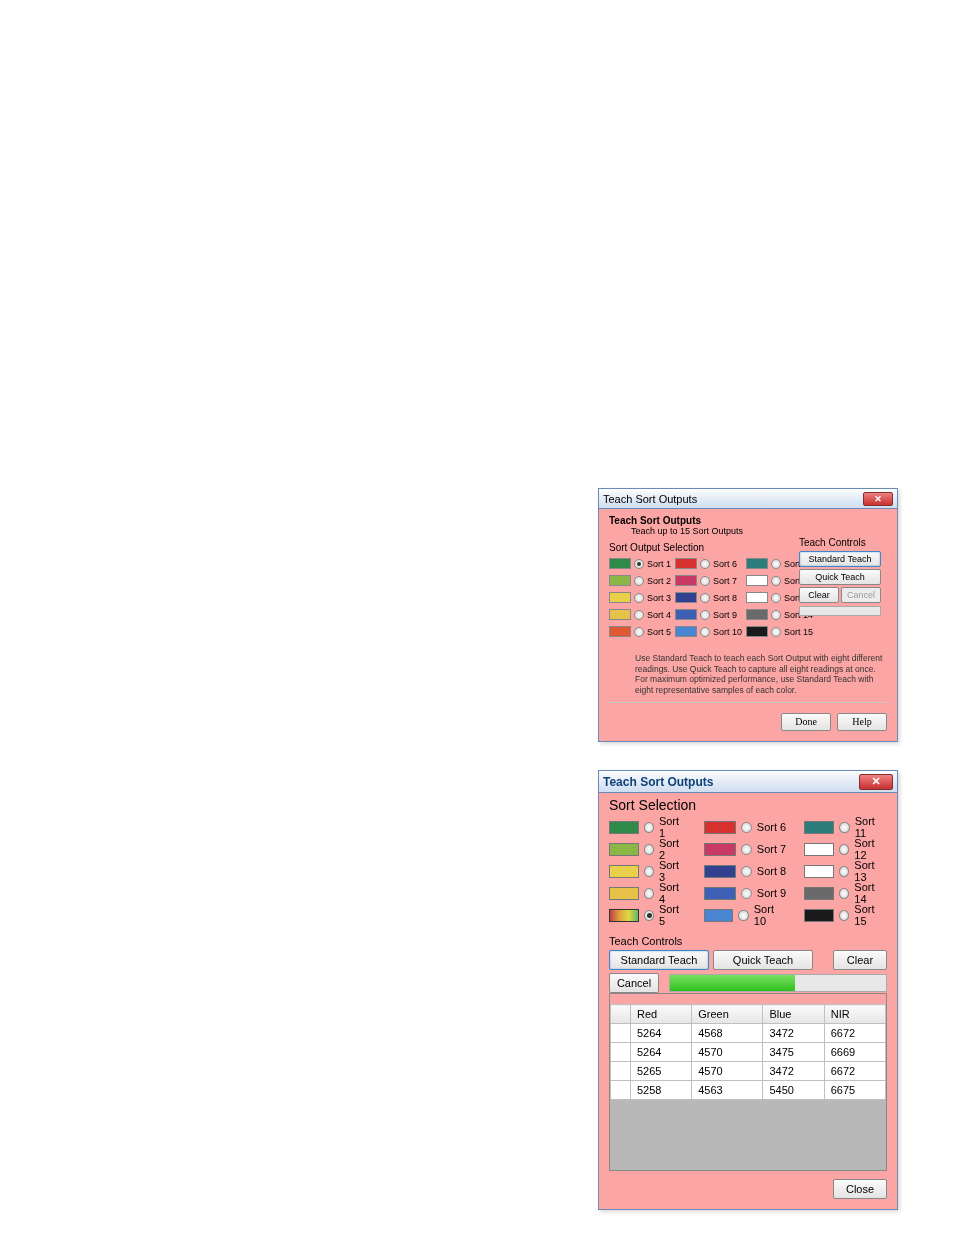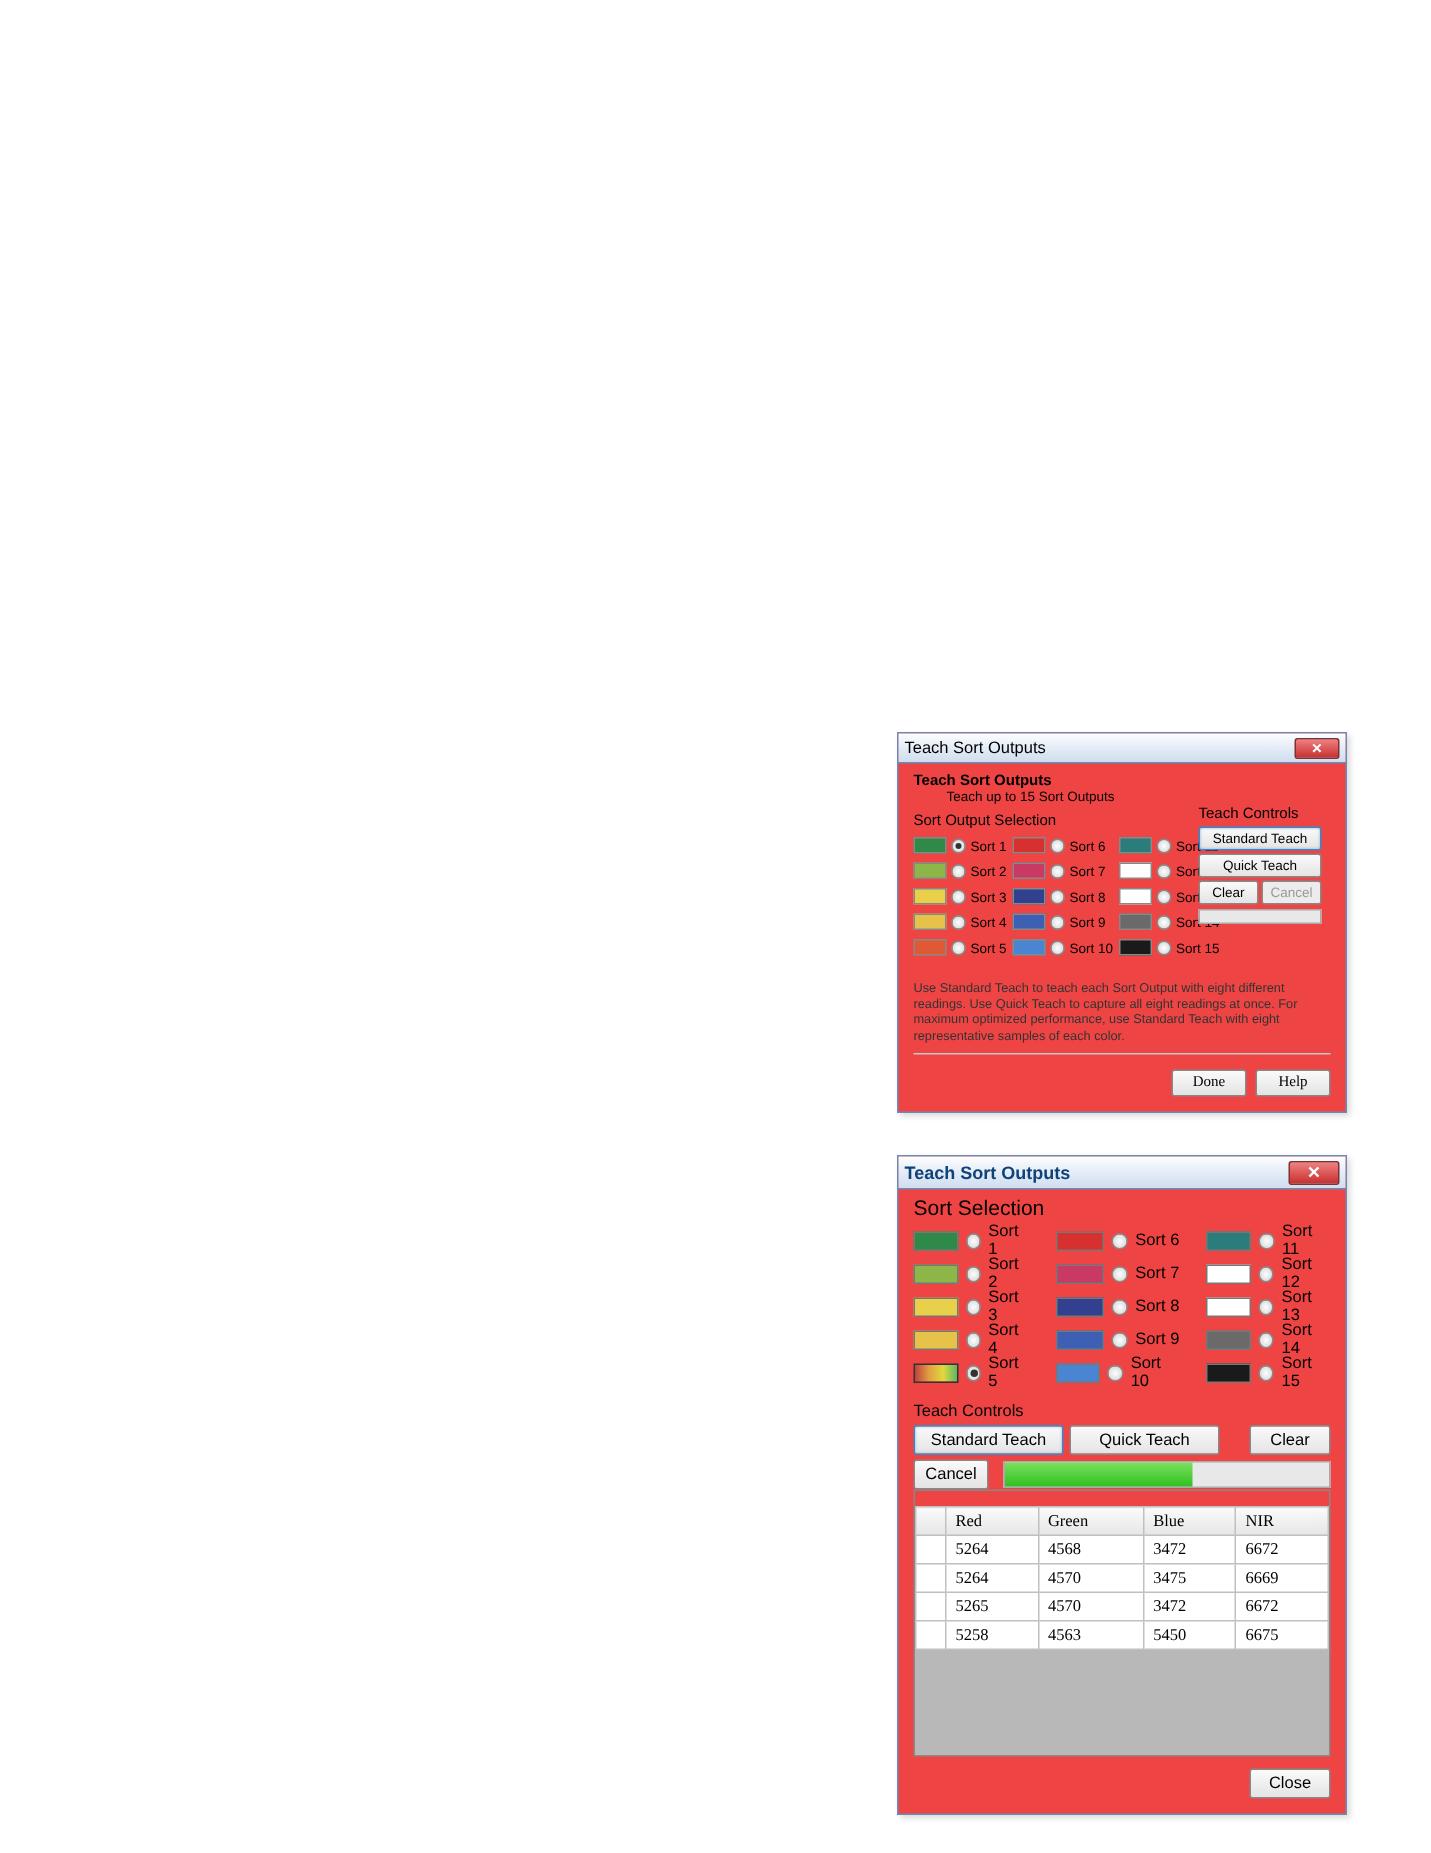--- a/index.html
+++ b/index.html
@@ -1,18 +1,18 @@
 <!DOCTYPE html>
 <html><head>
 <meta charset="utf-8">
 <style>
 * { box-sizing: border-box; margin: 0; padding: 0; }
 body { width: 954px; height: 1235px; background: #fff; font-family: Tahoma, Arial, sans-serif; position: relative; }
 
-.dialog { position: absolute; border: 1px solid #6a8bb8; background: #ef4444; box-shadow: 2px 2px 4px rgba(0,0,0,.15); }
+.dialog { position: absolute; border: 1px solid #6a8bb8; background: #fca5a5; box-shadow: 2px 2px 4px rgba(0,0,0,.15); }
 .titlebar { height: 20px; background: linear-gradient(#fdfefe, #e4ecf7 50%, #cfdef0); display: flex; align-items: center; padding: 0 4px; font-size: 11px; color: #000; border-bottom: 1px solid #6a8bb8; }
 .titlebar .title { flex: 1; }
 .close-btn { width: 30px; height: 14px; background: linear-gradient(#f08080,#c73030); border: 1px solid #803030; border-radius: 2px; display: flex; align-items: center; justify-content: center; color: #fff; font-weight: bold; font-size: 9px; }
 
 .body1 { padding: 6px 10px 10px; font-size: 10px; }
 .heading { font-weight: bold; font-size: 10px; }
 .sub { font-size: 9px; margin-left: 22px; }
 
 .group-lbl { font-size: 10px; margin-top: 6px; margin-bottom: 3px; }
 .sort-grid { display: flex; gap: 4px; }
@@ -21,21 +21,21 @@
 .swatch { width: 22px; height: 11px; border: 1px solid #888; }
 .radio { width: 10px; height: 10px; border-radius: 50%; border: 1px solid #888; background: radial-gradient(#fff,#cfcfcf); display: inline-block; position: relative; }
 .radio.sel::after { content: ''; position: absolute; width: 4px; height: 4px; border-radius: 50%; background: #333; left: 2px; top: 2px; }
 
 .tc1 { position: absolute; right: 10px; top: 48px; width: 88px; font-size: 9px; }
 .btn { display: inline-block; border: 1px solid #888; border-radius: 2px; background: linear-gradient(#fafafa,#e4e4e4); text-align: center; font-size: 9px; padding: 2px 0; }
 .btn.focus { border-color: #3d87c7; box-shadow: 0 0 2px #7ab0e0 inset; }
 .btn.dis { color: #9a9a9a; background: #ececec; }
 .prog-sm { width: 82px; height: 10px; border: 1px solid #aaa; background: #e8e8e8; }
 
-.note { font-size: 8.5px; color: #333; margin-top: 14px; line-height: 1.25; }
+.note { font-size: 8.5px; color: #333; margin-top: 14px; line-height: 1.25; margin-left: 26px; }
 .hr { border-top: 1px solid #c8c8c8; margin: 6px 0 4px; }
 .footer1 { display: flex; justify-content: flex-end; gap: 6px; padding-top: 6px; }
 .fbtn { width: 50px; height: 18px; border: 1px solid #888; border-radius: 2px; background: linear-gradient(#fafafa,#e4e4e4); font-size: 10px; display: flex; align-items: center; justify-content: center; font-family: Liberation Serif, serif; }
 
 
 .body2 { padding: 4px 10px 10px; font-size: 11px; }
 .titlebar2 { height: 22px; background: linear-gradient(#fdfefe, #e4ecf7 50%, #cfdef0); display: flex; align-items: center; padding: 0 4px; font-size: 12px; font-weight: bold; color: #10427a; border-bottom: 1px solid #6a8bb8; }
 .titlebar2 .title { flex: 1; }
 .close-btn2 { width: 34px; height: 16px; background: linear-gradient(#f08080,#c73030); border: 1px solid #803030; border-radius: 2px; display: flex; align-items: center; justify-content: center; color: #fff; font-weight: bold; font-size: 11px; }
 .sort-grid2 { display: flex; gap: 18px; margin-top: 4px; }
@@ -43,21 +43,21 @@
 .swatch2 { width: 32px; height: 13px; border: 1px solid #777; }
 .swatch2.grad { background: linear-gradient(90deg, #c04040, #e0a040, #e0d840, #60b860); border-color: #333; }
 .radio2 { width: 11px; height: 11px; border-radius: 50%; border: 1px solid #888; background: radial-gradient(#fff,#cfcfcf); display: inline-block; position: relative; }
 .radio2.sel::after { content: ''; position: absolute; width: 5px; height: 5px; border-radius: 50%; background: #333; left: 2px; top: 2px; }
 .tc2 { font-size: 11px; margin-top: 10px; }
 .btnrow { display: flex; gap: 4px; margin-top: 3px; }
 .btn2 { border: 1px solid #888; border-radius: 2px; background: linear-gradient(#fafafa,#e4e4e4); text-align: center; font-size: 11px; height: 20px; display: flex; align-items: center; justify-content: center; }
 .btn2.focus { border-color: #3d87c7; box-shadow: 0 0 2px #7ab0e0 inset; }
 .prog2 { flex: 1; height: 18px; border: 1px solid #aaa; background: #e8e8e8; position: relative; margin-left: 6px; }
 .prog2 .fill { position: absolute; left: 0; top: 0; bottom: 0; width: 58%; background: linear-gradient(#7ae060,#30c020); }
-.tbl { width: 100%; margin-top: 10px; border-collapse: collapse; font-size: 11px; background: #fff; font-family: Liberation Serif, serif; }
+.tbl { width: 100%; margin-top: 10px; border-collapse: collapse; font-size: 11px; background: #fff; }
 .tbl th, .tbl td { border: 1px solid #c0c0c0; padding: 2px 6px; text-align: left; height: 19px; }
 .tbl th { background: linear-gradient(#fafafa,#e6e6e6); font-weight: normal; }
 .tbl .idx { width: 20px; }
 .tblwrap { border: 1px solid #888; }
 .tblpad { background: #b8b8b8; height: 70px; }
 .footer2 { display: flex; justify-content: flex-end; margin-top: 8px; }
 .fbtn2 { width: 54px; height: 20px; border: 1px solid #888; border-radius: 2px; background: linear-gradient(#fafafa,#e4e4e4); font-size: 11px; display: flex; align-items: center; justify-content: center; }
 </style>
 </head>
 <body>

